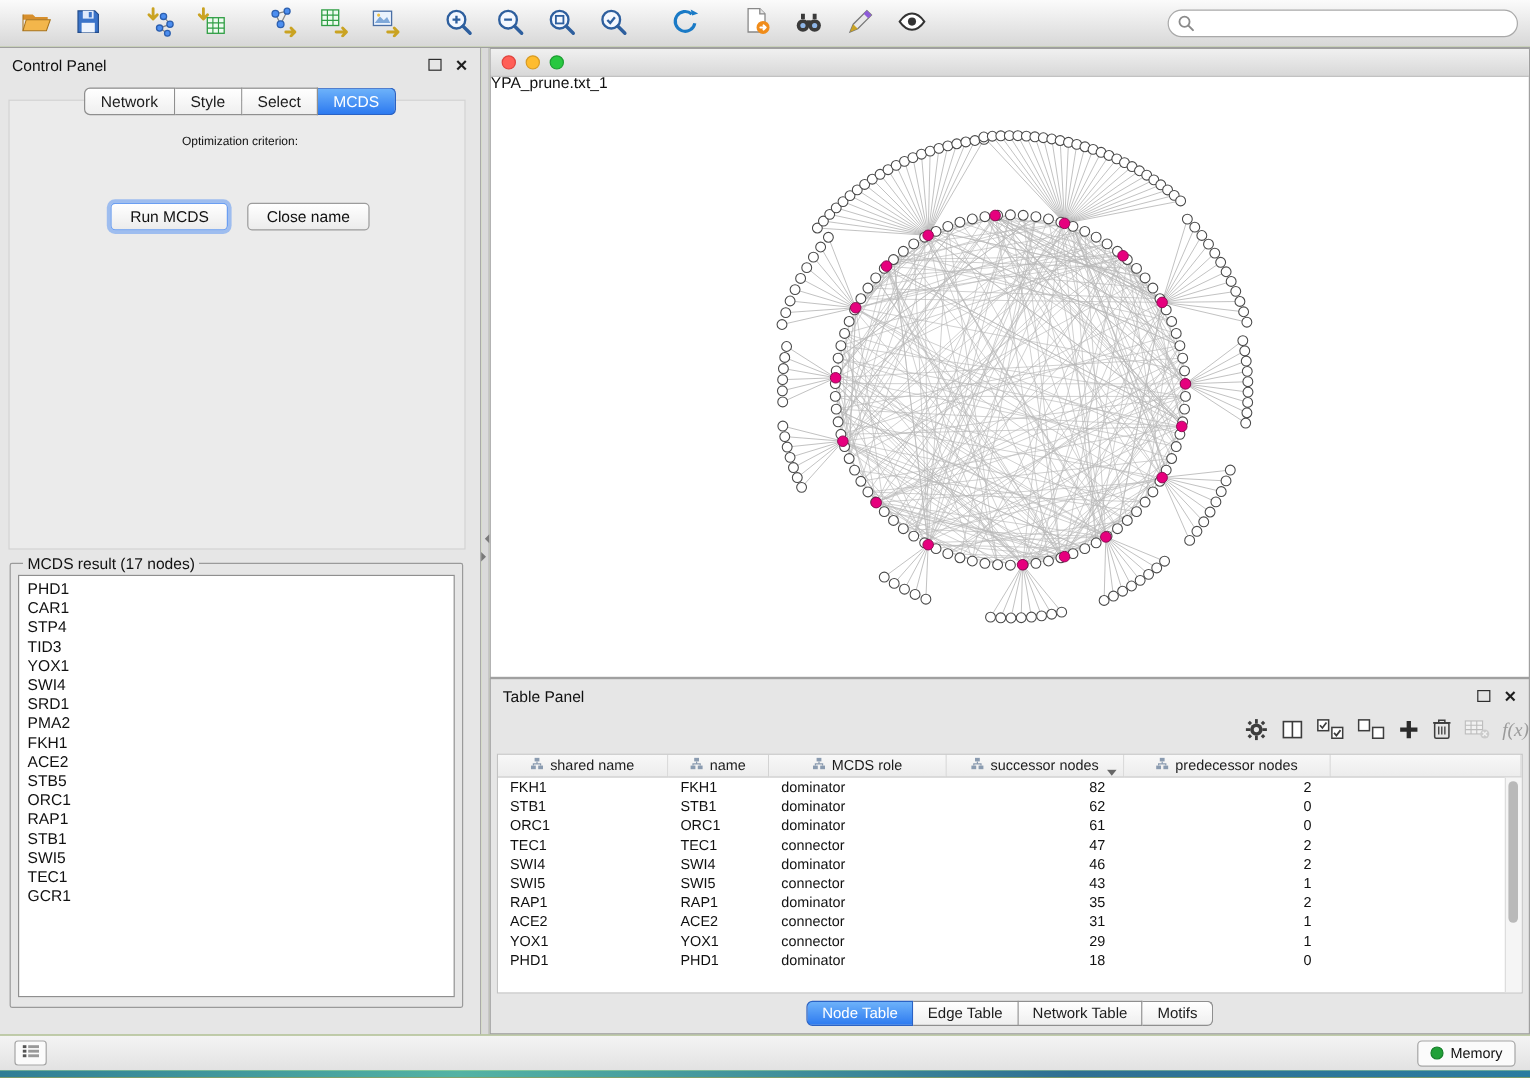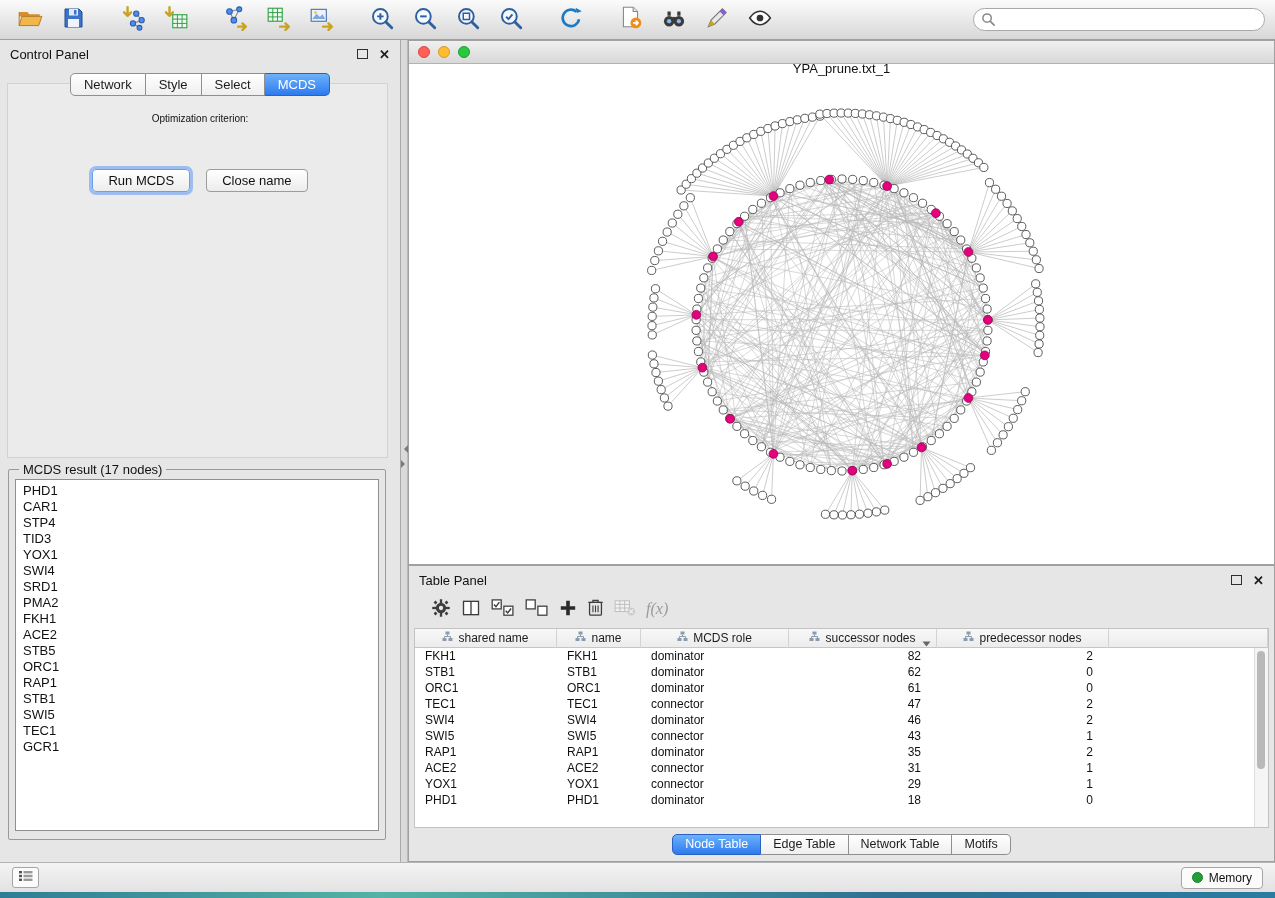--- a/index.html
+++ b/index.html
@@ -42,26 +42,26 @@
   .spl-a.l{left:-1px;top:405px;border-right-color:#7a7a7a;}
   .spl-a.r{left:0px;top:420px;border-left-color:#7a7a7a;}
 
   
   .network-panel{position:absolute;left:408px;top:40px;width:867px;height:525px;background:#fff;border:1px solid #a0a0a0;box-sizing:border-box;}
   .net-titlebar{position:absolute;top:0;left:0;right:0;height:22px;background:linear-gradient(#f0f0f0,#d8d8d8);border-bottom:1px solid #b3b3b3;display:flex;align-items:center;padding:0 9px;}
   .tl{width:12px;height:12px;border-radius:50%;margin-right:8px;box-sizing:border-box;z-index:2;cursor:pointer;}
   .tl.red{background:#ff5f57;border:1px solid #e0443e;}
   .tl.yellow{background:#febc2e;border:1px solid #d89b22;}
   .tl.green{background:#28c840;border:1px solid #1d9f32;}
-  .net-title-text{position:absolute;left:0;right:0;text-align:center;font-size:13px;color:#111;margin-top:32px;}
+  .net-title-text{position:absolute;left:0;right:0;text-align:left;font-size:13px;color:#111;margin-top:32px;}
   #net-svg{position:absolute;left:0;top:22px;}
 
   
   .table-panel{position:absolute;left:408px;top:565px;width:867px;height:297px;background:#e6e6e6;border:1px solid #a0a0a0;box-sizing:border-box;}
-  .table-toolbar{position:absolute;top:26px;left:0;right:0;height:34px;display:flex;align-items:center;gap:10px;padding-left:22px;}
+  .table-toolbar{position:absolute;top:26px;left:0;right:0;height:34px;display:flex;align-items:center;gap:10px;padding-left:22px;justify-content:flex-end;}
   .tt-btn{display:flex;align-items:center;justify-content:center;background:none;border:none;padding:0;cursor:pointer;}
   .fx{font-family:"Liberation Serif",serif;font-style:italic;font-size:16px;color:#9a9a9a;}
   .table-wrap{position:absolute;left:5px;right:5px;top:62px;height:200px;background:#fff;border:1px solid #c2c2c2;overflow:hidden;box-sizing:border-box;}
   .thead{display:grid;grid-template-columns:142px 84px 148px 148px 172px 1fr;height:19px;}
   .thcell{display:flex;align-items:center;justify-content:center;gap:5px;background:linear-gradient(#f8f8f8,#ececec);border-right:1px solid #d3d3d3;border-bottom:1px solid #c6c6c6;font-size:12px;color:#1c1c1c;position:relative;cursor:pointer;white-space:nowrap;overflow:hidden;}
   .thcell .chev{position:absolute;right:5px;top:7px;}
   .trow{display:grid;grid-template-columns:142px 84px 148px 148px 172px 1fr;height:16px;}
   .tcell{font-size:12px;line-height:16px;color:#111;white-space:nowrap;overflow:hidden;}
   .c-name,.c-role{padding-left:10px;}
   .c-num{text-align:right;padding-right:16px;}

